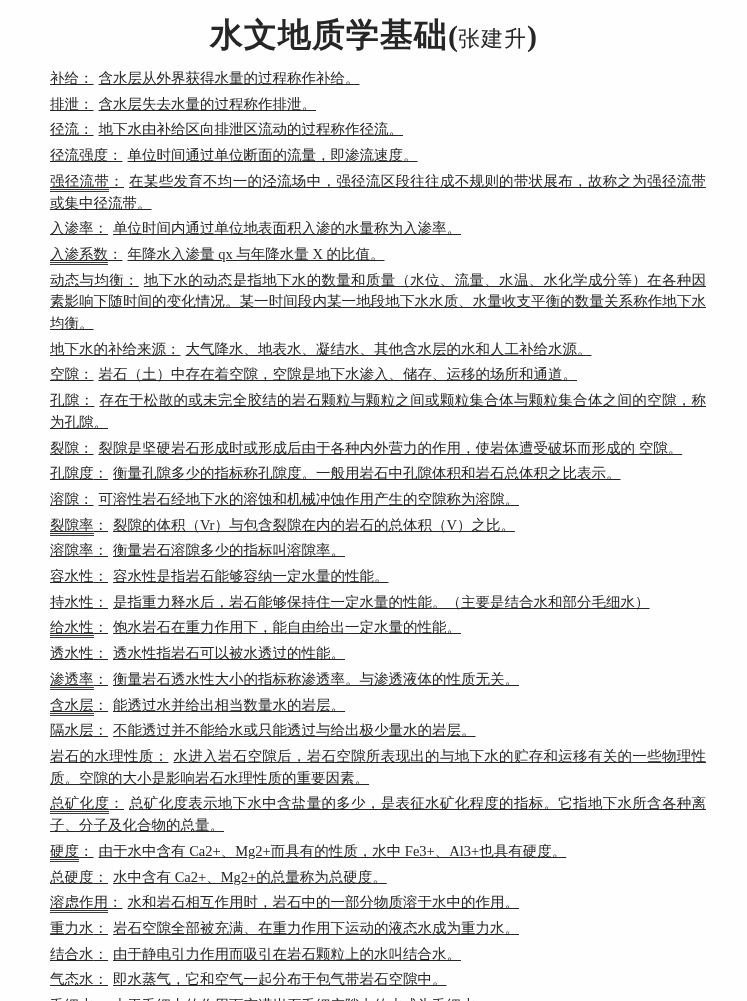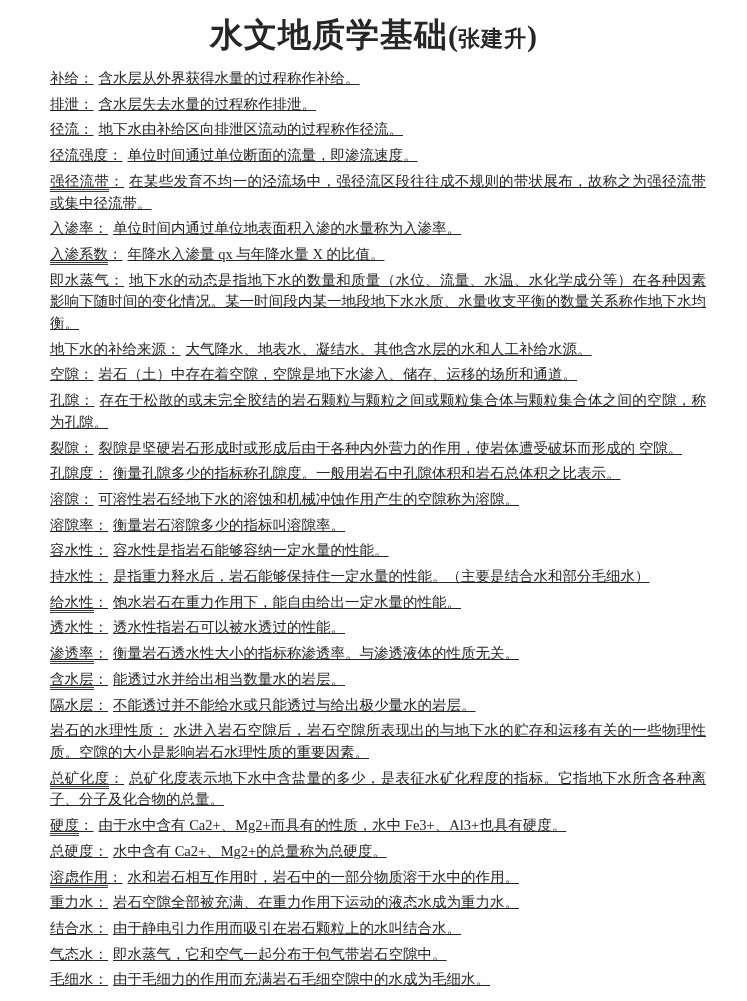--- a/index.html
+++ b/index.html
@@ -27,21 +27,21 @@
     font-size: 33px;
     font-weight: 600;
     letter-spacing: 1px;
   }
   .title-paren {
     font-size: 30px;
     font-weight: 600;
   }
   .title-author {
     font-size: 22px;
-    font-weight: 700;
+    font-weight: 400;
     letter-spacing: 1px;
     text-align: center;
   }
   .heading {
     margin: 12px 0 0 46px;
     font-size: 24px;
     font-weight: 700;
     line-height: 30px;
     letter-spacing: 1px;
   }
@@ -83,34 +83,35 @@
   <p class="entry"><span class="term">径流</span><span class="colon">：</span><span class="def">地下水由补给区向排泄区流动的过程称作径流。</span></p>
 
   <p class="entry"><span class="term">径流强度</span><span class="colon">：</span><span class="def">单位时间通过单位断面的流量，即渗流速度。</span></p>
 
   <p class="entry"><span class="term underlined">强径流带</span><span class="colon">：</span><span class="def">在某些发育不均一的泾流场中，强径流区段往往成不规则的带状展布，故称之为强径流带或集中径流带。</span></p>
 
   <p class="entry"><span class="term">入渗率</span><span class="colon">：</span><span class="def">单位时间内通过单位地表面积入渗的水量称为入渗率。</span></p>
 
   <p class="entry"><span class="term underlined">入渗系数</span><span class="colon">：</span><span class="def">年降水入渗量 qx 与年降水量 X 的比值。</span></p>
 
-  <p class="entry"><span class="term">即水蒸气</span><span class="colon">：</span><span class="def">地下水的动态是指地下水的数量和质量（水位、流量、水温、水化学成分等）在各种因素影响下随时间的变化情况。某一时间段内某一地段地下水水质、水量收支平衡的数量关系称作地下水均衡。</span></p>
+  <p class="entry"><span class="term">动态与均衡</span><span class="colon">：</span><span class="def">地下水的动态是指地下水的数量和质量（水位、流量、水温、水化学成分等）在各种因素影响下随时间的变化情况。某一时间段内某一地段地下水水质、水量收支平衡的数量关系称作地下水均衡。</span></p>
 
   <p class="entry"><span class="term">地下水的补给来源</span><span class="colon">：</span><span class="def">大气降水、地表水、凝结水、其他含水层的水和人工补给水源。</span></p>
 
   <p class="entry"><span class="term">空隙</span><span class="colon">：</span><span class="def">岩石（土）中存在着空隙，空隙是地下水渗入、储存、运移的场所和通道。</span></p>
 
   <p class="entry"><span class="term">孔隙</span><span class="colon">：</span><span class="def">存在于松散的或未完全胶结的岩石颗粒与颗粒之间或颗粒集合体与颗粒集合体之间的空隙，称为孔隙。</span></p>
 
   <p class="entry"><span class="term">裂隙</span><span class="colon">：</span><span class="def">裂隙是坚硬岩石形成时或形成后由于各种内外营力的作用，使岩体遭受破坏而形成的 空隙。</span></p>
 
   <p class="entry"><span class="term">孔隙度</span><span class="colon">：</span><span class="def">衡量孔隙多少的指标称孔隙度。一般用岩石中孔隙体积和岩石总体积之比表示。</span></p>
 
   <p class="entry"><span class="term">溶隙</span><span class="colon">：</span><span class="def">可溶性岩石经地下水的溶蚀和机械冲蚀作用产生的空隙称为溶隙。</span></p>
 
+  <p class="entry"><span class="term underlined">裂隙率</span><span class="colon">：</span><span class="def">裂隙的体积（Vr）与包含裂隙在内的岩石的总体积（V）之比。</span></p>
 
   <p class="entry"><span class="term">溶隙率</span><span class="colon">：</span><span class="def">衡量岩石溶隙多少的指标叫溶隙率。</span></p>
 
   <p class="entry"><span class="term">容水性</span><span class="colon">：</span><span class="def">容水性是指岩石能够容纳一定水量的性能。</span></p>
 
   <p class="entry"><span class="term">持水性</span><span class="colon">：</span><span class="def">是指重力释水后，岩石能够保持住一定水量的性能。（主要是结合水和部分毛细水）</span></p>
 
   <p class="entry"><span class="term underlined">给水性</span><span class="colon">：</span><span class="def">饱水岩石在重力作用下，能自由给出一定水量的性能。</span></p>
 
   <p class="entry"><span class="term">透水性</span><span class="colon">：</span><span class="def">透水性指岩石可以被水透过的性能。</span></p>

